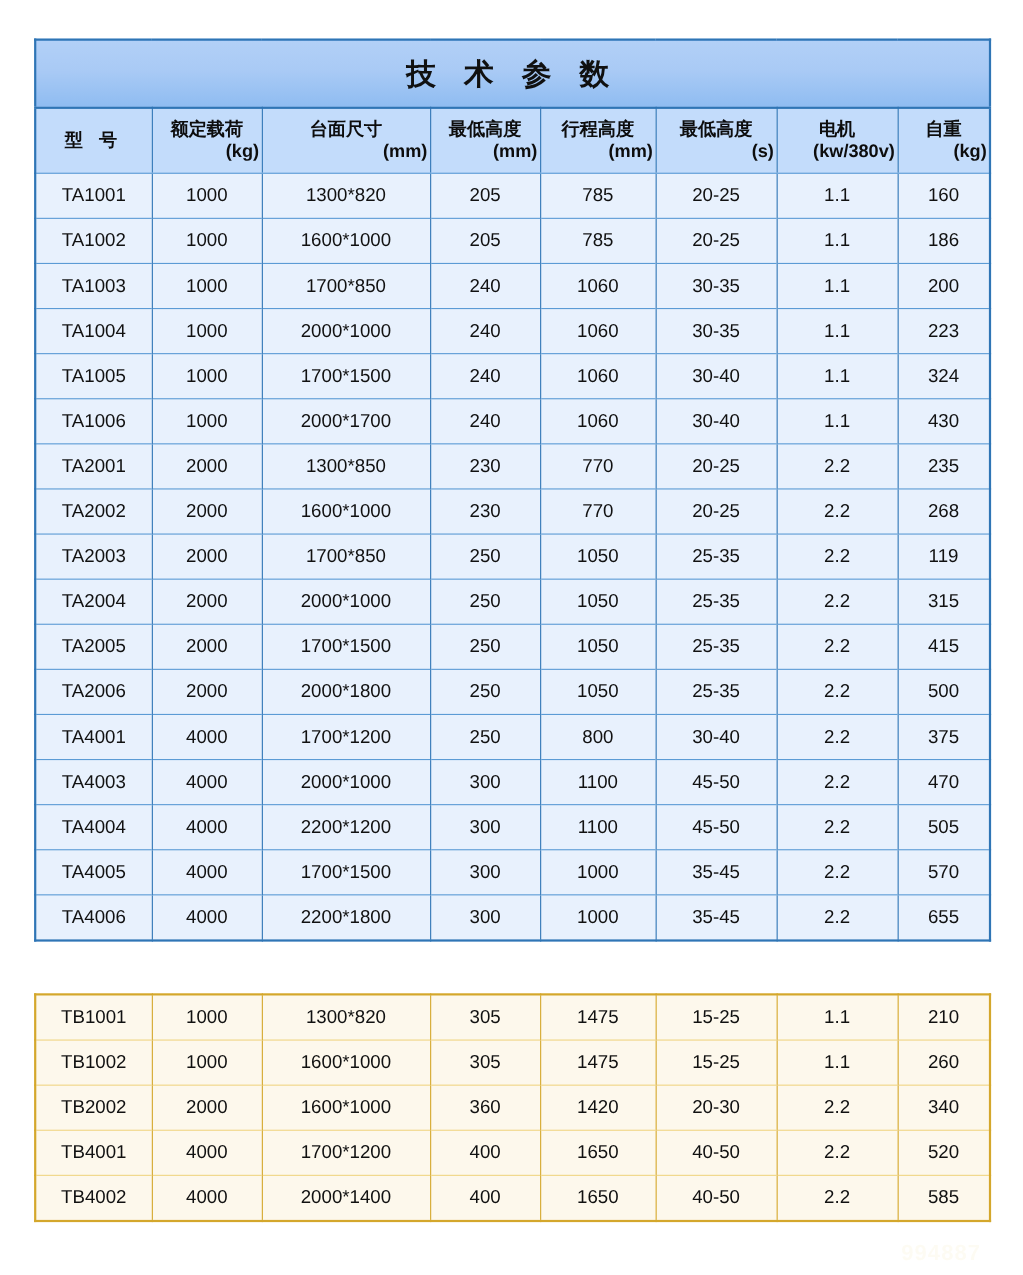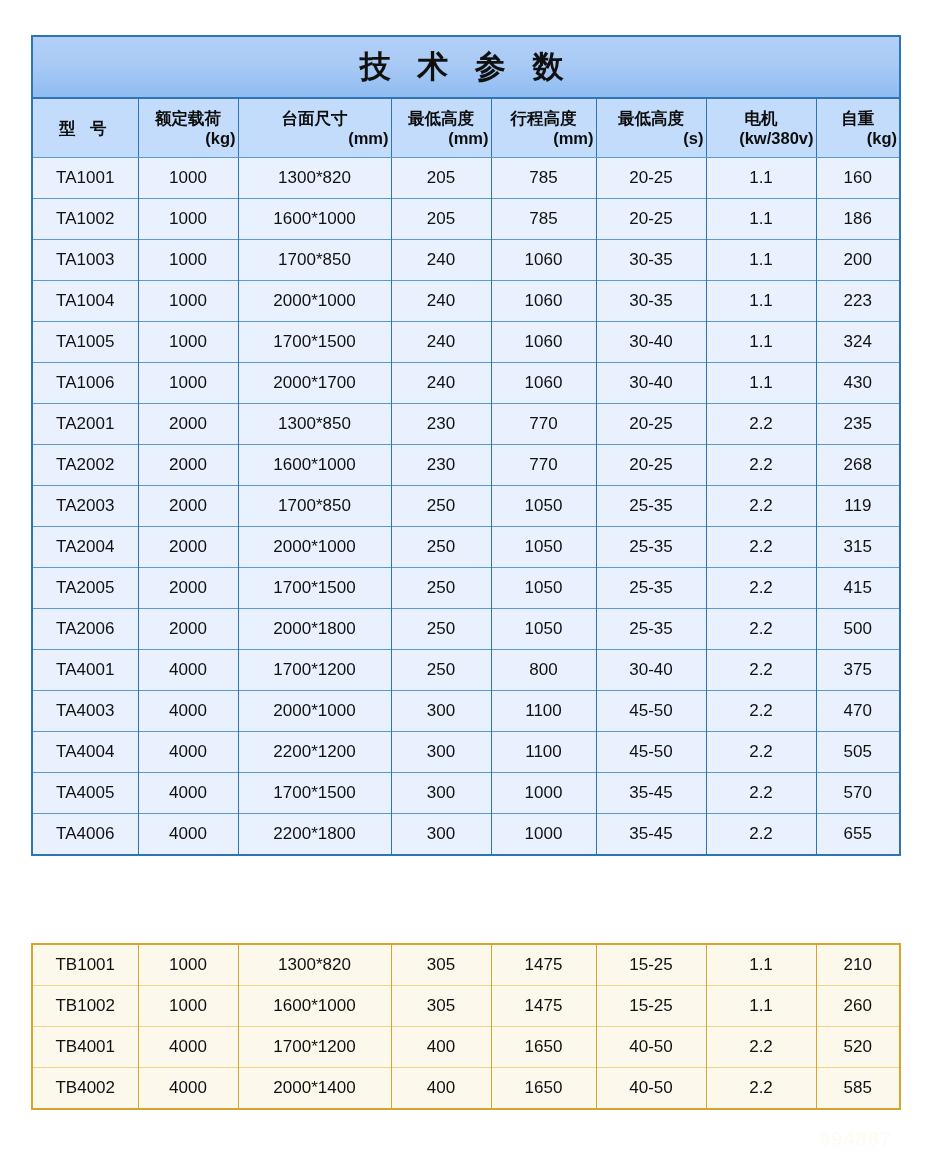--- a/index.html
+++ b/index.html
@@ -31,31 +31,30 @@
   }
   .spec-table.blue {
     top: 35px;
     border: 2px solid #2f75b5;
     background: #e8f1fd;
   }
   .spec-table.gold {
     top: 903px;
     border: 2px solid #d4a72c;
     background: #fdf8ec;
-    margin-top: 40px;
   }
 
   
   .title-cell {
     height: 60px;
     text-align: center;
     vertical-align: middle;
     background: linear-gradient(to bottom, #b2d0f7 0%, #a9caf5 45%, #8fbcf1 100%);
     border-bottom: 2px solid #2f75b5;
-    font-size: 31px;
+    font-size: 27px;
     font-weight: bold;
     letter-spacing: 9px;
     color: #101010;
     padding: 0;
   }
 
   
   .blue thead.colhead th {
     background: #c3dcfb;
     border-left: 1px solid #2f75b5;
@@ -375,20 +374,30 @@
           <td>TB1002</td>
           <td>1000</td>
           <td>1600*1000</td>
           <td>305</td>
           <td>1475</td>
           <td>15-25</td>
           <td>1.1</td>
           <td>260</td>
         </tr>
         <tr>
+          <td>TB2002</td>
+          <td>2000</td>
+          <td>1600*1000</td>
+          <td>360</td>
+          <td>1420</td>
+          <td>20-30</td>
+          <td>2.2</td>
+          <td>340</td>
+        </tr>
+        <tr>
           <td>TB4001</td>
           <td>4000</td>
           <td>1700*1200</td>
           <td>400</td>
           <td>1650</td>
           <td>40-50</td>
           <td>2.2</td>
           <td>520</td>
         </tr>
         <tr>

